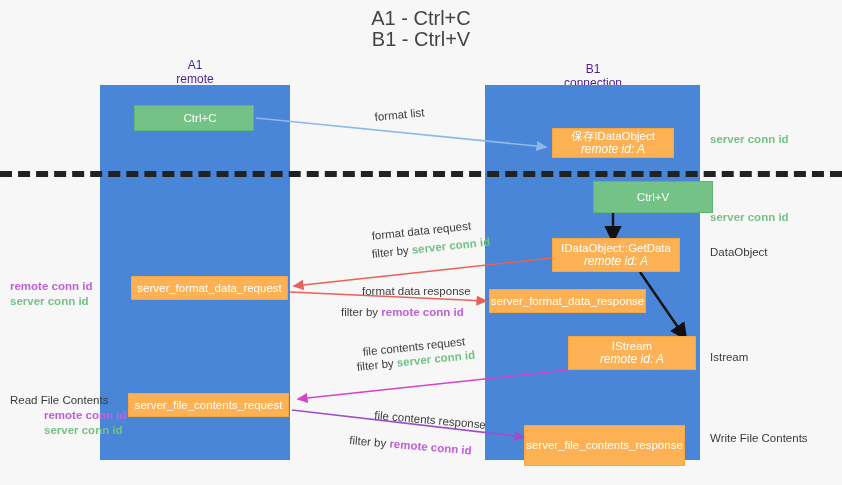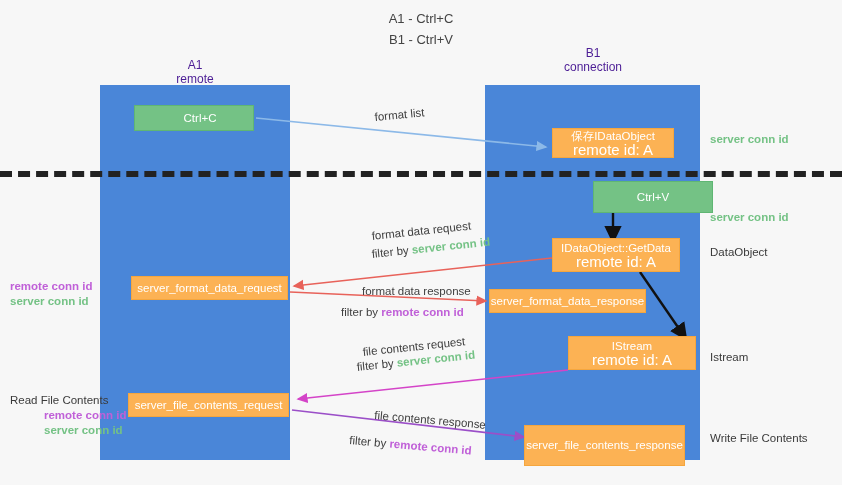--- a/index.html
+++ b/index.html
@@ -9,37 +9,37 @@
     font-family:"Liberation Sans", sans-serif;
     overflow:hidden;
     position:relative;
   }
   #stage{position:absolute;left:0;top:0;width:842px;height:485px;}
   .abs{position:absolute;}
   svg.layer{position:absolute;left:0;top:0;width:842px;height:485px;overflow:visible;pointer-events:none;}
 
   .title{
     width:842px;text-align:center;top:8px;left:0;
-    font-size:13px;color:#444;line-height:21px;
+    font-size:20px;color:#444;line-height:21px;
   }
 
   .colhdr{
     text-align:center;font-size:12px;color:#4c1d95;line-height:14px;
   }
 
   .column{background:#4a86d8;}
 
   .box{
     box-sizing:border-box;
     display:flex;flex-direction:column;align-items:center;justify-content:center;
     color:#ffffff;font-size:11.5px;line-height:13px;text-align:center;
   }
   .box.green{background:#74c285;border:1px solid #5fb673;}
   .box.orange{background:#fcb254;border:1px solid #f5a63e;}
-  .box .l2{font-size:15px;}
+  .box .l2{font-size:12px;font-style:italic;}
 
   .lbl{font-size:11.5px;color:#404040;white-space:nowrap;line-height:15px;}
   .lbl.green{color:#74c285;font-weight:bold;}
   .lbl.purple{color:#c060d8;font-weight:bold;}
   .lbl.plain{color:#3a3a3a;}
 
   .sideblock{font-size:11.5px;line-height:15px;white-space:nowrap;}
   .sideblock .g{color:#74c285;font-weight:bold;}
   .sideblock .p{color:#c060d8;font-weight:bold;}
   .sideblock .n{color:#3a3a3a;}
@@ -56,21 +56,21 @@
 
   <div class="abs title">
     <div>A1 - Ctrl+C</div>
     <div>B1 - Ctrl+V</div>
   </div>
 
   <div class="abs colhdr" style="left:110px;top:58px;width:170px;">
     <div>A1</div>
     <div>remote</div>
   </div>
-  <div class="abs colhdr" style="left:508px;top:46px;width:170px;">
+  <div class="abs colhdr" style="left:508px;top:62px;width:170px;">
     <div>B1</div>
     <div>connection</div>
   </div>
 
   <div class="abs column" style="left:100px;top:85px;width:190px;height:375px;"></div>
   <div class="abs column" style="left:485px;top:85px;width:215px;height:375px;"></div>
 
   <svg class="layer">
     <defs>
       <marker id="ah-blue" markerWidth="7" markerHeight="7" refX="6" refY="3.2" orient="auto">

